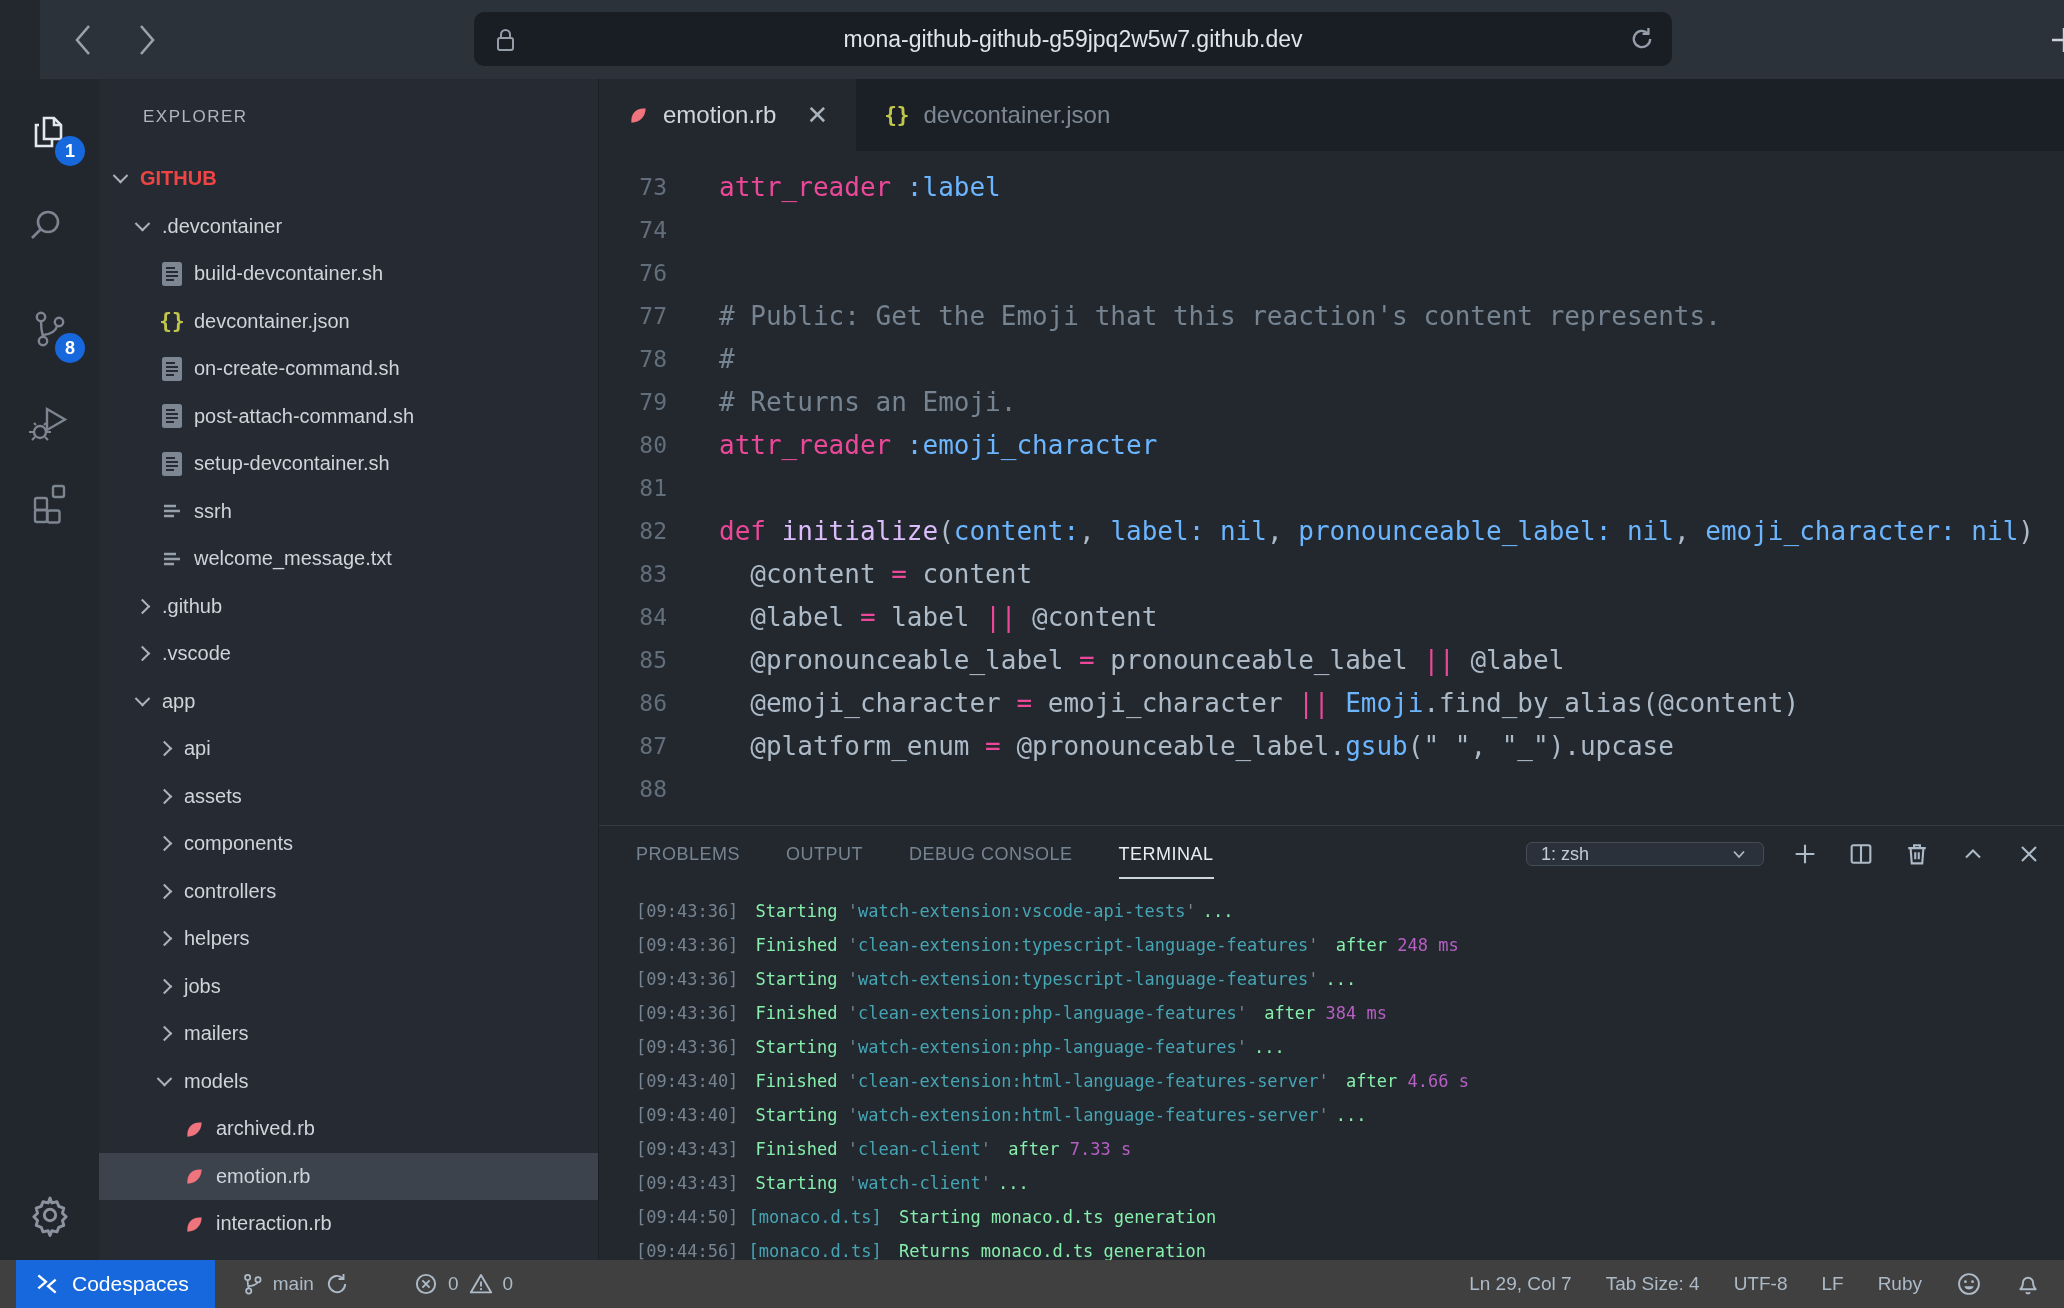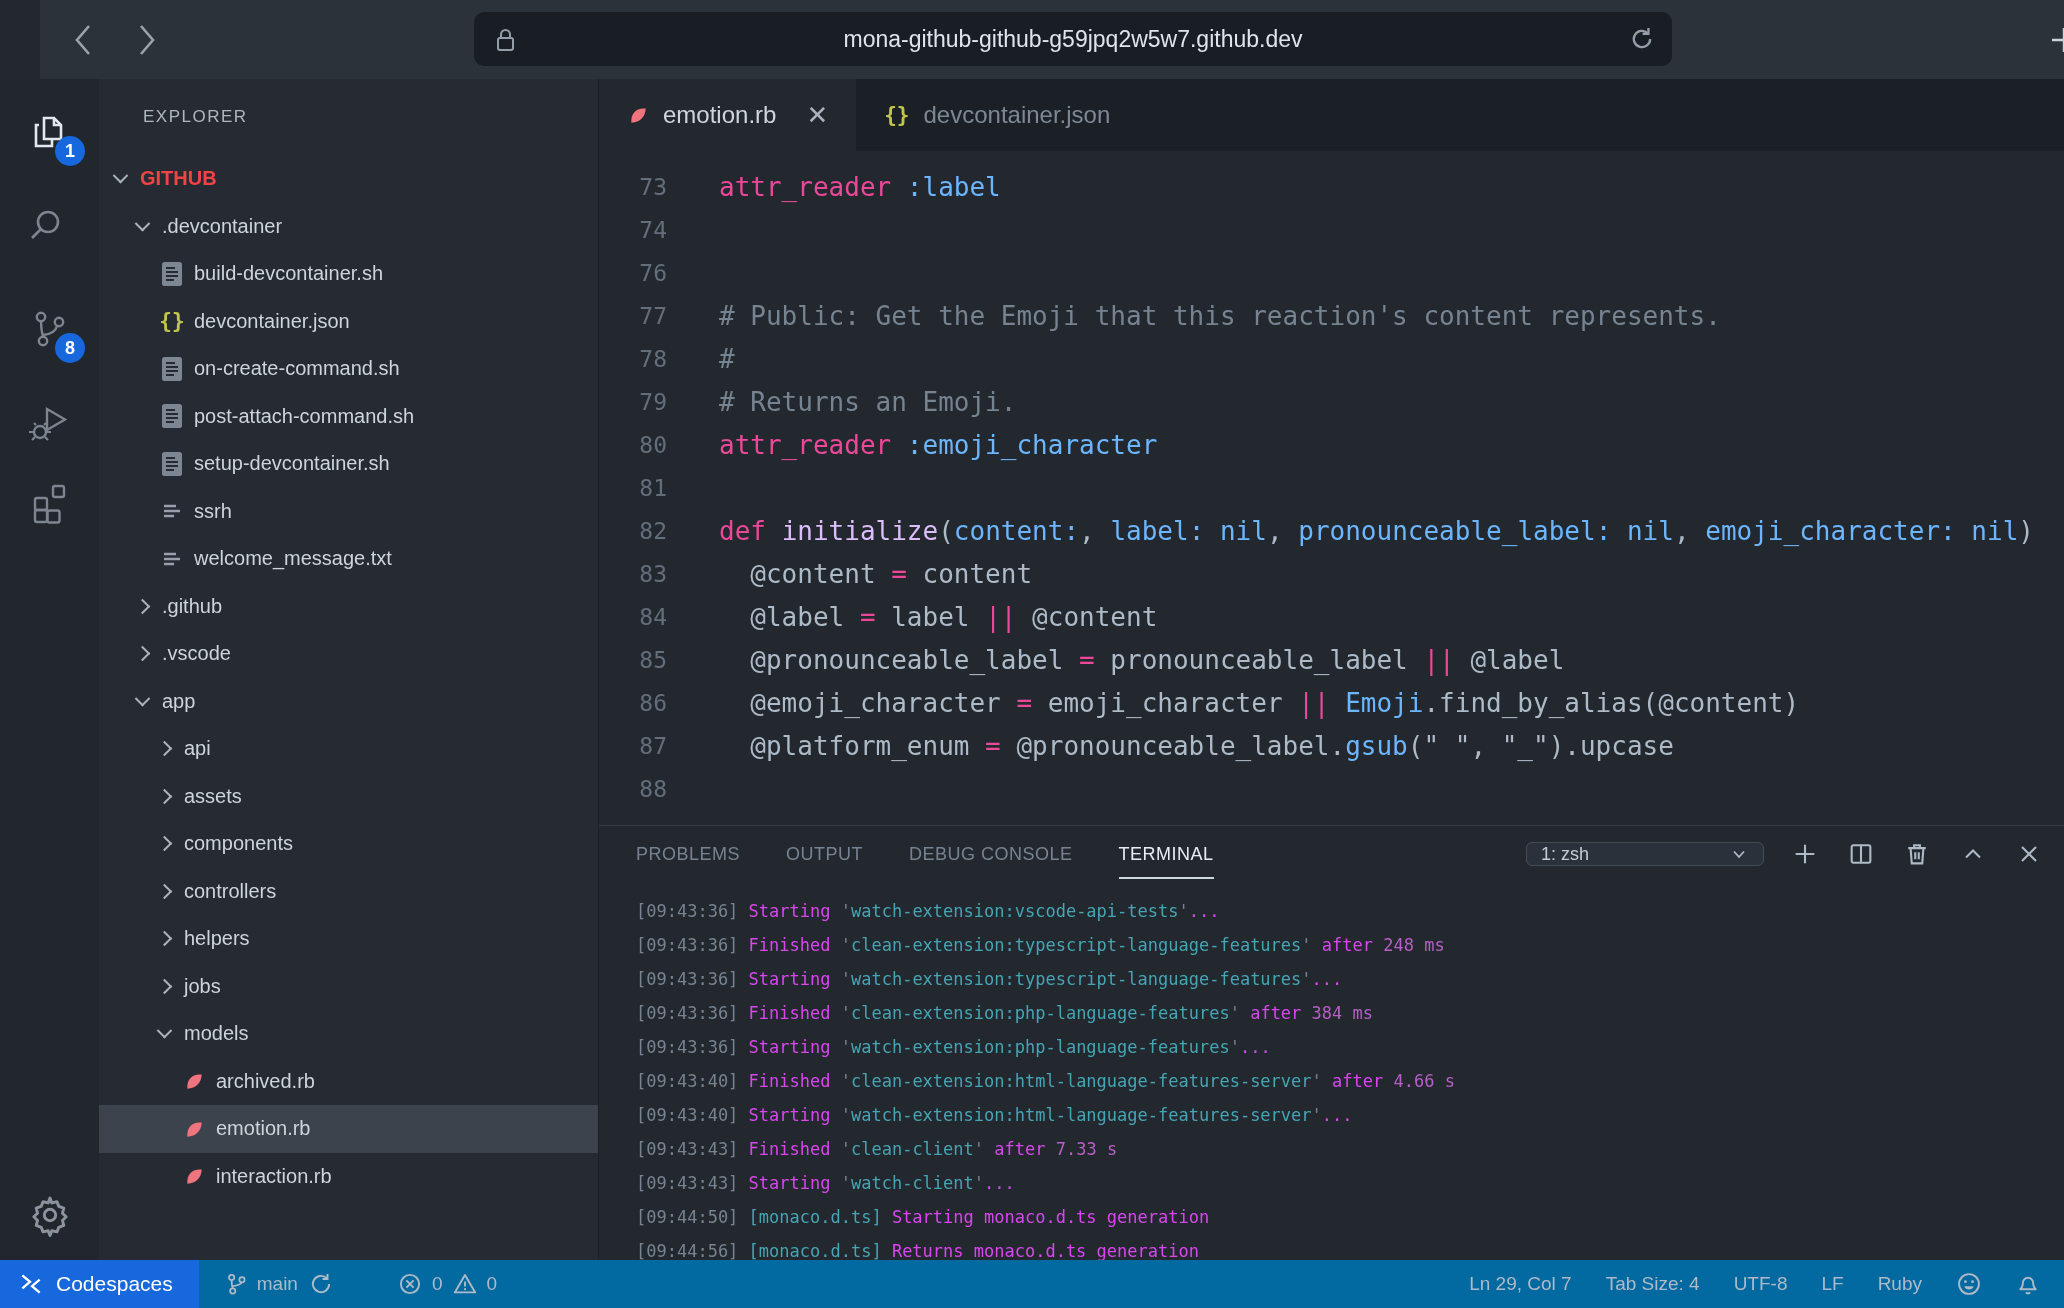--- a/index.html
+++ b/index.html
@@ -81,26 +81,26 @@
   .panel-actions { position:absolute; right:20px; top:0; height:56px; display:flex;
                    align-items:center; gap:26px; }
   .term-dd { width:238px; height:24px; background:#2b313a; border:1px solid #444c56; border-radius:6px;
              display:flex; align-items:center; padding:0 14px; color:#c3ccd4; font-size:18px; }
   .term-dd .dd-label { flex:1; }
   .p-icon { display:flex; align-items:center; justify-content:center; width:30px; height:30px; }
 
   .terminal { flex:1; overflow:hidden; padding:12px 0 0 37px; }
   .term-line { height:34px; display:flex; align-items:center; white-space:pre;
                font-family:"DejaVu Sans Mono", monospace; font-size:17px; }
-  .tg-ts { color:#768390; } .tg-t { color:#d946ef; } .tg-q { color:#768390; }
+  .tg-ts { color:#768390; } .tg-t { color:#86efac;margin-left:7px; } .tg-q { color:#768390; }
   .tg-c { color:#45a5b4; } .tg-m { color:#b75fc4; }
 
   
   .status-bar { position:absolute; left:0; top:1260px; width:2064px; height:48px;
-                background:#0369a1; display:flex; align-items:center; color:#adbac7; font-size:19px; }
+                background:#404040; display:flex; align-items:center; color:#adbac7; font-size:19px;padding-left:16px; }
   .sb-left { display:flex; align-items:center; height:100%; }
   .sb-right { margin-left:auto; display:flex; align-items:center; gap:34px; padding-right:24px; }
   .sb-badge { height:48px; padding:0 26px 0 18px; background:#1668dc; color:#fff;
               display:flex; align-items:center; gap:12px; font-size:21px; }
   .sb-item { display:flex; align-items:center; gap:8px; }
   .sb-branch { margin-left:26px; gap:10px; }
   .sb-problems { margin-left:64px; gap:10px; }
   svg { display:block; }
 </style>
 </head>
@@ -287,20 +287,24 @@
           <span class="chev right"></span>
           <span class="row-label">controllers</span>
         </div>
         <div class="tree-row" style="padding-left: 60px;">
           <span class="chev right"></span>
           <span class="row-label">helpers</span>
         </div>
         <div class="tree-row" style="padding-left: 60px;">
           <span class="chev right"></span>
           <span class="row-label">jobs</span>
+        </div>
+        <div class="tree-row" style="padding-left: 60px;">
+          <span class="chev right"></span>
+          <span class="row-label">mailers</span>
         </div>
         <div class="tree-row" style="padding-left: 60px;">
           <span class="chev down"></span>
           <span class="row-label">models</span>
         </div>
         <div class="tree-row" style="padding-left: 82px;">
           <span class="tree-ico">
             <svg width="22" height="22" viewBox="0 0 20 20">
               <path d="M4 17 C3.2 8.5 8.5 3.2 17 4.2 C16.6 12 12 16.6 4 17 Z" fill="#f0747e"></path>
             </svg>

